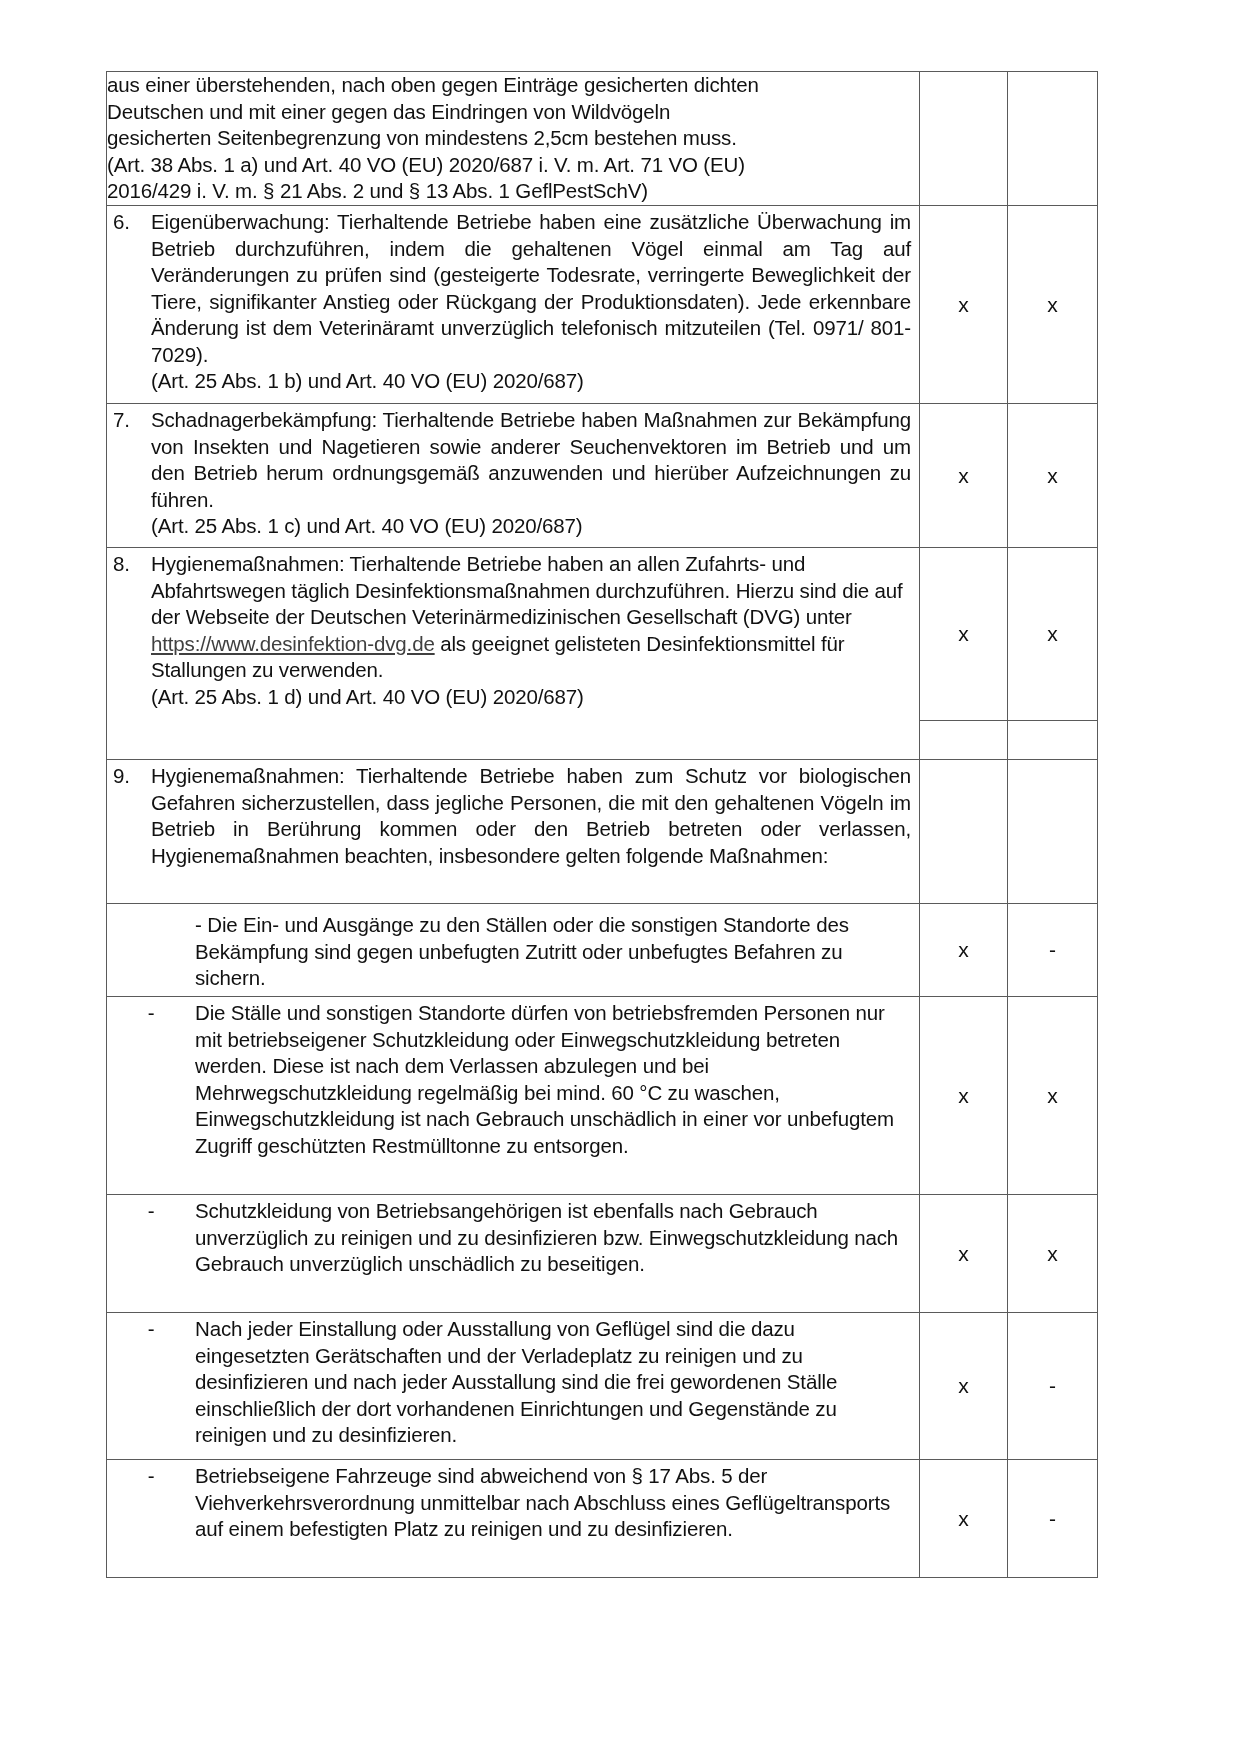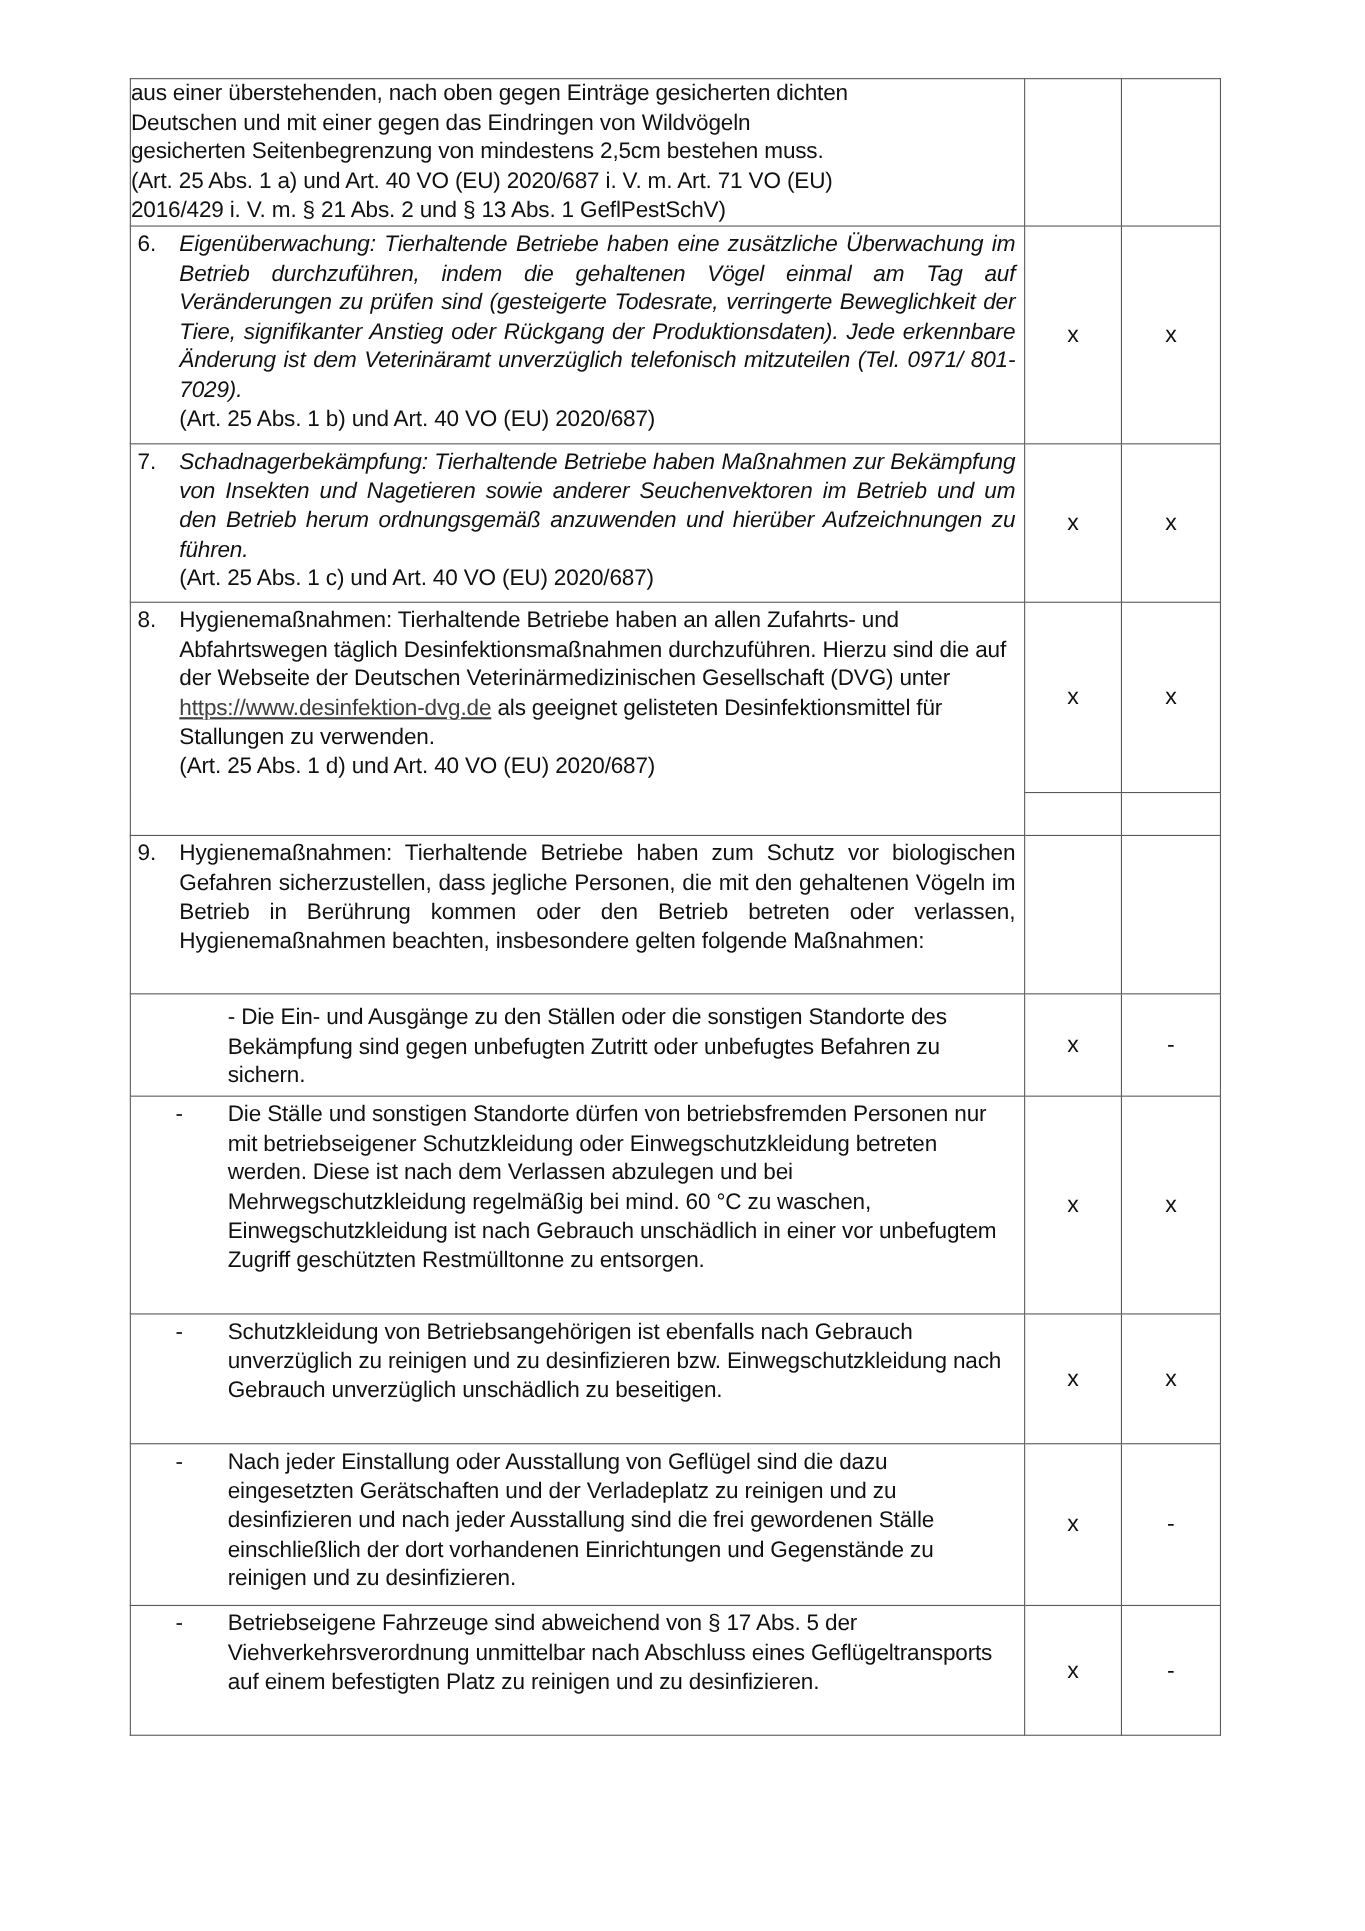--- a/index.html
+++ b/index.html
@@ -1,32 +1,32 @@
 <!DOCTYPE html>
 <html><head>
 <meta charset="utf-8">
 <style>
   html, body { margin: 0; padding: 0; background: #ffffff; }
   body { width: 1241px; height: 1755px; position: relative; overflow: hidden;
          font-family: "Liberation Sans", sans-serif; color: #111; }
   .page { position: absolute; left: 0; top: 0; width: 1241px; height: 1755px; background: #fff; }
 
-  table.grid { position: absolute; left: 118px; top: 71px; width: 991px;
+  table.grid { position: absolute; left: 106px; top: 71px; width: 991px;
                border-collapse: collapse; table-layout: fixed; padding-left: 38px; }
   table.grid td { border: 1.5px solid #5a5a5a; padding: 0; vertical-align: top; }
   col.c-text { width: 813px; }
   col.c-m1 { width: 88px; }
   col.c-m2 { width: 90px; }
 
   .txt { font-size: 20.5px; line-height: 26.5px; letter-spacing: -0.15px; }
   .item { display: flex; padding: 3px 8px 2px 6px; }
   .num { width: 38px; flex: 0 0 38px; }
   .body { flex: 1; }
   .just { text-align: justify; }
-  .just-last { text-align: justify; text-align-last: justify; font-style: italic; }
+  .just-last { text-align: justify; text-align-last: justify; }
   .line { display: block; }
 
   .cont { padding: 1px 8px 2px 44px; }
   .sub { display: flex; padding: 3px 14px 2px 0; }
   .dash { width: 88px; flex: 0 0 88px; text-align: center; }
   .sub-first { padding: 8px 14px 2px 88px; }
 
   .mark { text-align: center; vertical-align: middle !important; font-size: 21px; }
   a.link { color: #404040; text-decoration: underline; }
 
@@ -52,21 +52,21 @@
         <col class="c-m1">
         <col class="c-m2">
     </colgroup>
 
     <tbody>
         <tr class="r0">
       <td class="txt cont">
         <span class="line">aus einer überstehenden, nach oben gegen Einträge gesicherten dichten</span>
         <span class="line">Deutschen und mit einer gegen das Eindringen von Wildvögeln</span>
         <span class="line">gesicherten Seitenbegrenzung von mindestens 2,5cm bestehen muss.</span>
-        <span class="line">(Art. 25 Abs. 1 a) und Art. 40 VO (EU) 2020/687 i. V. m. Art. 71 VO (EU)</span>
+        <span class="line">(Art. 38 Abs. 1 a) und Art. 40 VO (EU) 2020/687 i. V. m. Art. 71 VO (EU)</span>
         <span class="line">2016/429 i. V. m. § 21 Abs. 2 und § 13 Abs. 1 GeflPestSchV)</span>
       </td>
       <td class="mark"></td>
       <td class="mark"></td>
     </tr>
 
     <tr class="r6">
       <td class="txt">
         <div class="item">
           <span class="num">6.</span>

